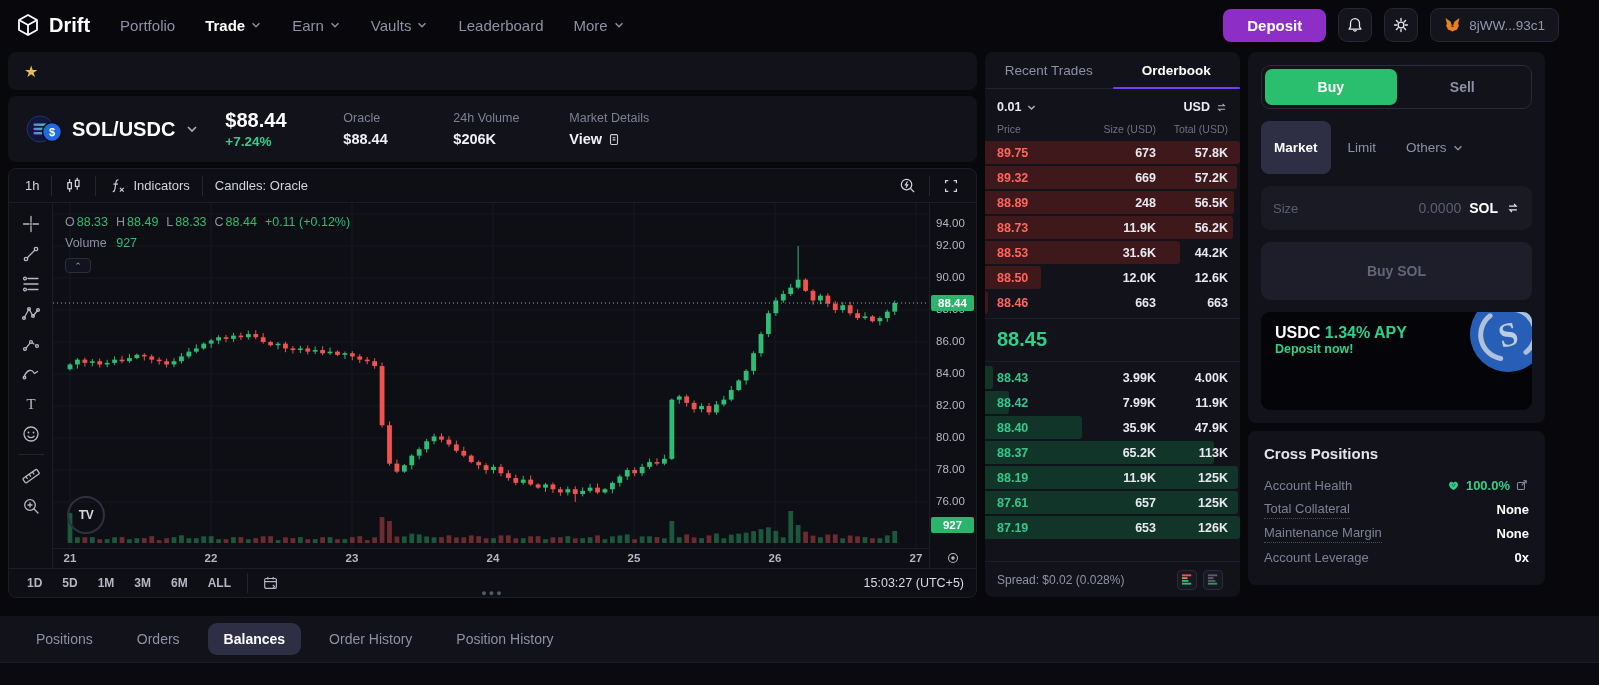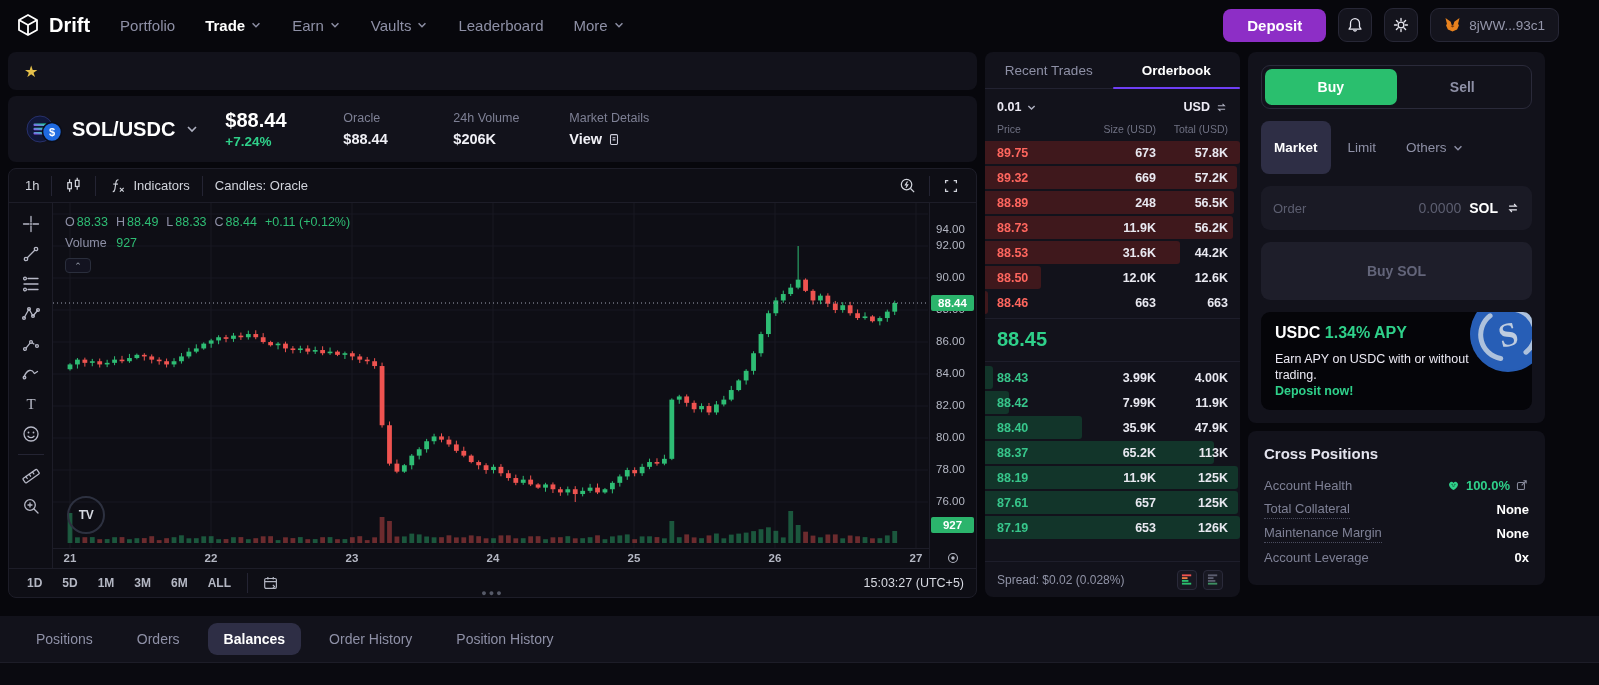--- a/index.html
+++ b/index.html
@@ -745,21 +745,21 @@
               <div class="taxis-label" style="left:17px">21</div>
               <div class="taxis-label" style="left:158px">22</div>
               <div class="taxis-label" style="left:299px">23</div>
               <div class="taxis-label" style="left:440px">24</div>
               <div class="taxis-label" style="left:581px">25</div>
               <div class="taxis-label" style="left:722px">26</div>
               <div class="taxis-label" style="left:863px">27</div>
             </div>
         </div>
         <div class="axis-col" id="priceaxis">
-            <div class="paxis-label" style="top:20px">94.00</div>
+            <div class="paxis-label" style="top:14px">94.00</div>
             <div class="paxis-label" style="top:36.039999999999964px">92.00</div>
             <div class="paxis-label" style="top:68.03999999999996px">90.00</div>
             <div class="paxis-label" style="top:100.03999999999996px">88.00</div>
             <div class="paxis-label" style="top:132.03999999999996px">86.00</div>
             <div class="paxis-label" style="top:164.03999999999996px">84.00</div>
             <div class="paxis-label" style="top:196.03999999999996px">82.00</div>
             <div class="paxis-label" style="top:228.03999999999996px">80.00</div>
             <div class="paxis-label" style="top:260.03999999999996px">78.00</div>
             <div class="paxis-label" style="top:292.03999999999996px">76.00</div>
             <div class="price-tag" style="top:92px">88.44</div>
@@ -938,39 +938,38 @@
         <div class="bs-btn">Sell</div>
       </div>
       <div class="ot-row" id="order-types">
           <div class="ot-tab active">Market</div>
           <div class="ot-tab">Limit</div>
           <div class="ot-tab">Others<svg width="12" height="12" viewBox="0 0 14 14" fill="none" stroke="#8e90a6" stroke-width="1.7">
               <path d="M3 5l4 4 4-4"></path>
             </svg></div>
         </div>
       <div class="size-input">
-        <span class="size-label">Order</span>
+        <span class="size-label">Size</span>
         <span class="size-val">0.0000</span>
         <span class="size-asset">SOL</span>
         <svg width="14" height="14" viewBox="0 0 18 18" fill="none" stroke="#e7e7f0" stroke-width="1.5">
             <path d="M4 6.5h9l-2.6-2.6M14 11.5H5l2.6 2.6"></path>
           </svg>
       </div>
       <div class="submit-btn">Buy SOL</div>
 
       <div class="apy-card">
         <div class="usdc-coin ctr">
           <svg width="76" height="76" viewBox="0 0 76 76">
             <circle cx="38" cy="38" r="36" fill="#2b66c6"></circle>
             <path d="M25 60a24 24 0 0 1 0-44M51 16a24 24 0 0 1 0 44" stroke="#bcd2ef" stroke-width="5" fill="none" stroke-linecap="round"></path>
             <text x="38" y="50" font-size="34" font-weight="bold" fill="#cfdef2" text-anchor="middle" font-family="Liberation Serif, serif">S</text>
           </svg>
         </div>
         <div class="apy-title"><span>USDC</span> <span class="gr">1.34% APY</span></div>
-        <div class="apy-desc">Earn APY on USDC with or without trading.</div>
         <div class="apy-cta">Deposit now!</div>
       </div>
     </div>
 
     <div class="cross-card">
       <div class="cross-title">Cross Positions</div>
       <div id="cross-rows">
           <div class="cross-row">
       <span class="cross-label">Account Health</span>
             <span class="health-val">

